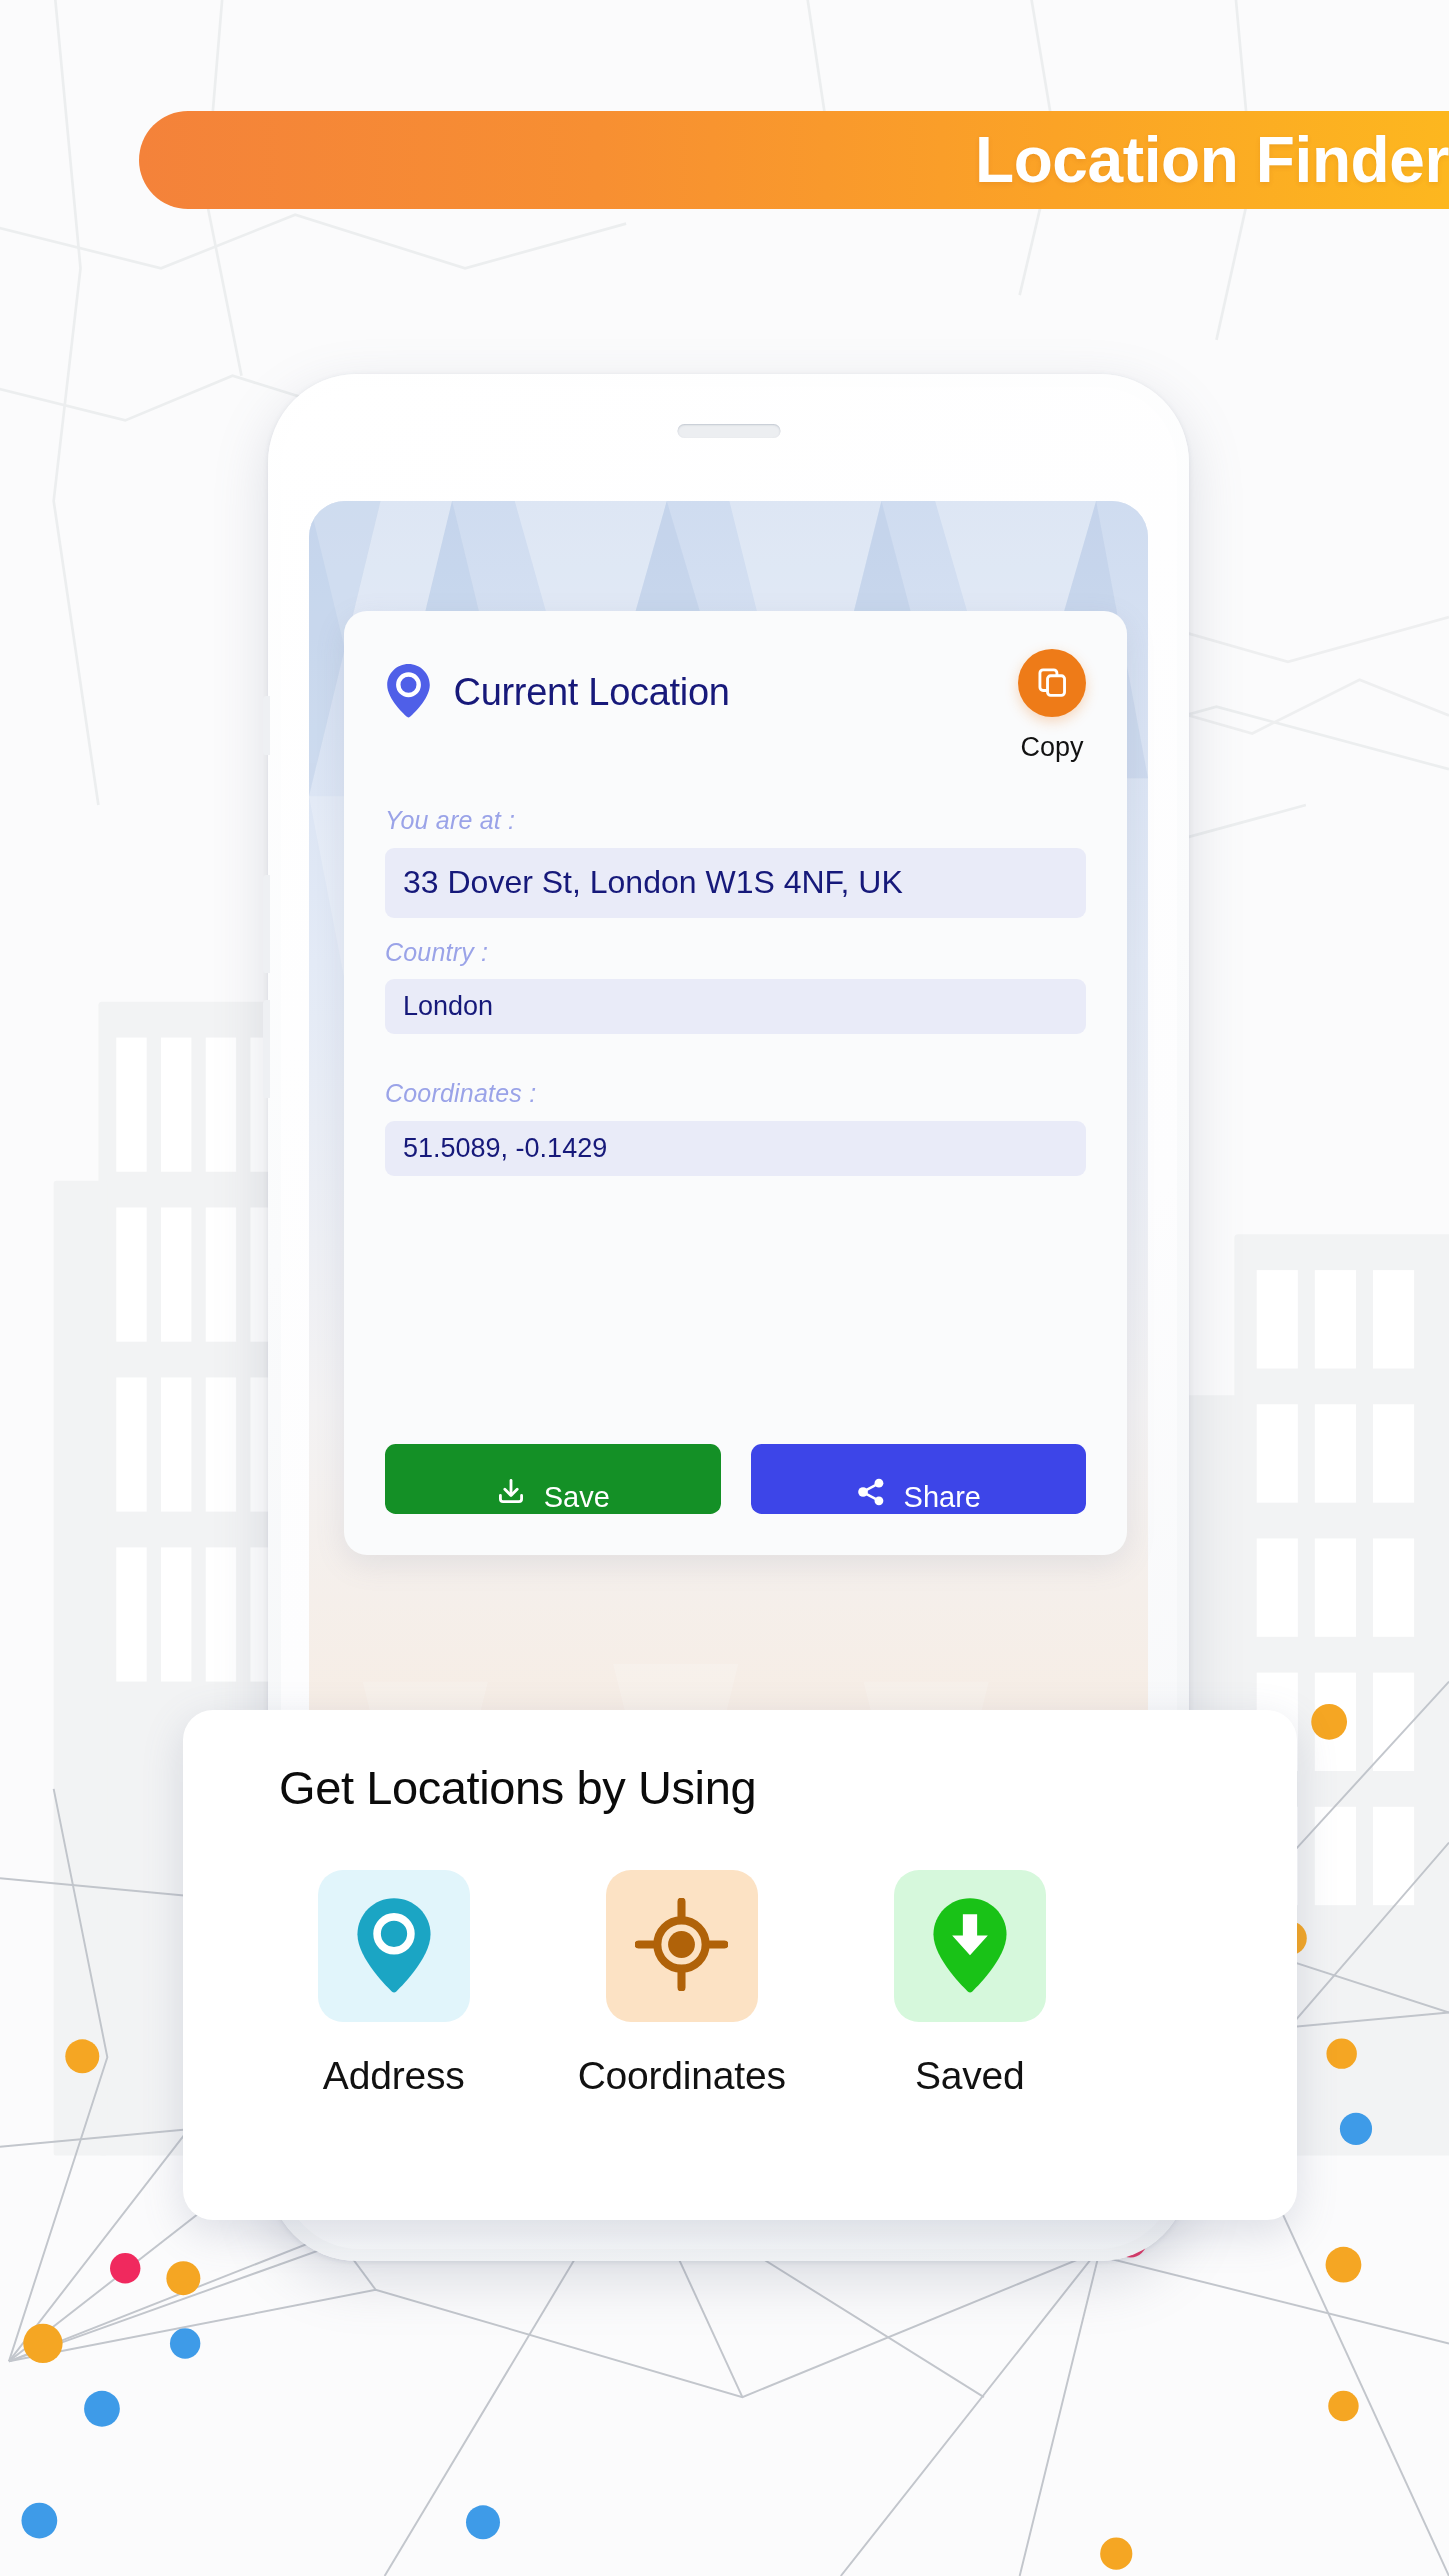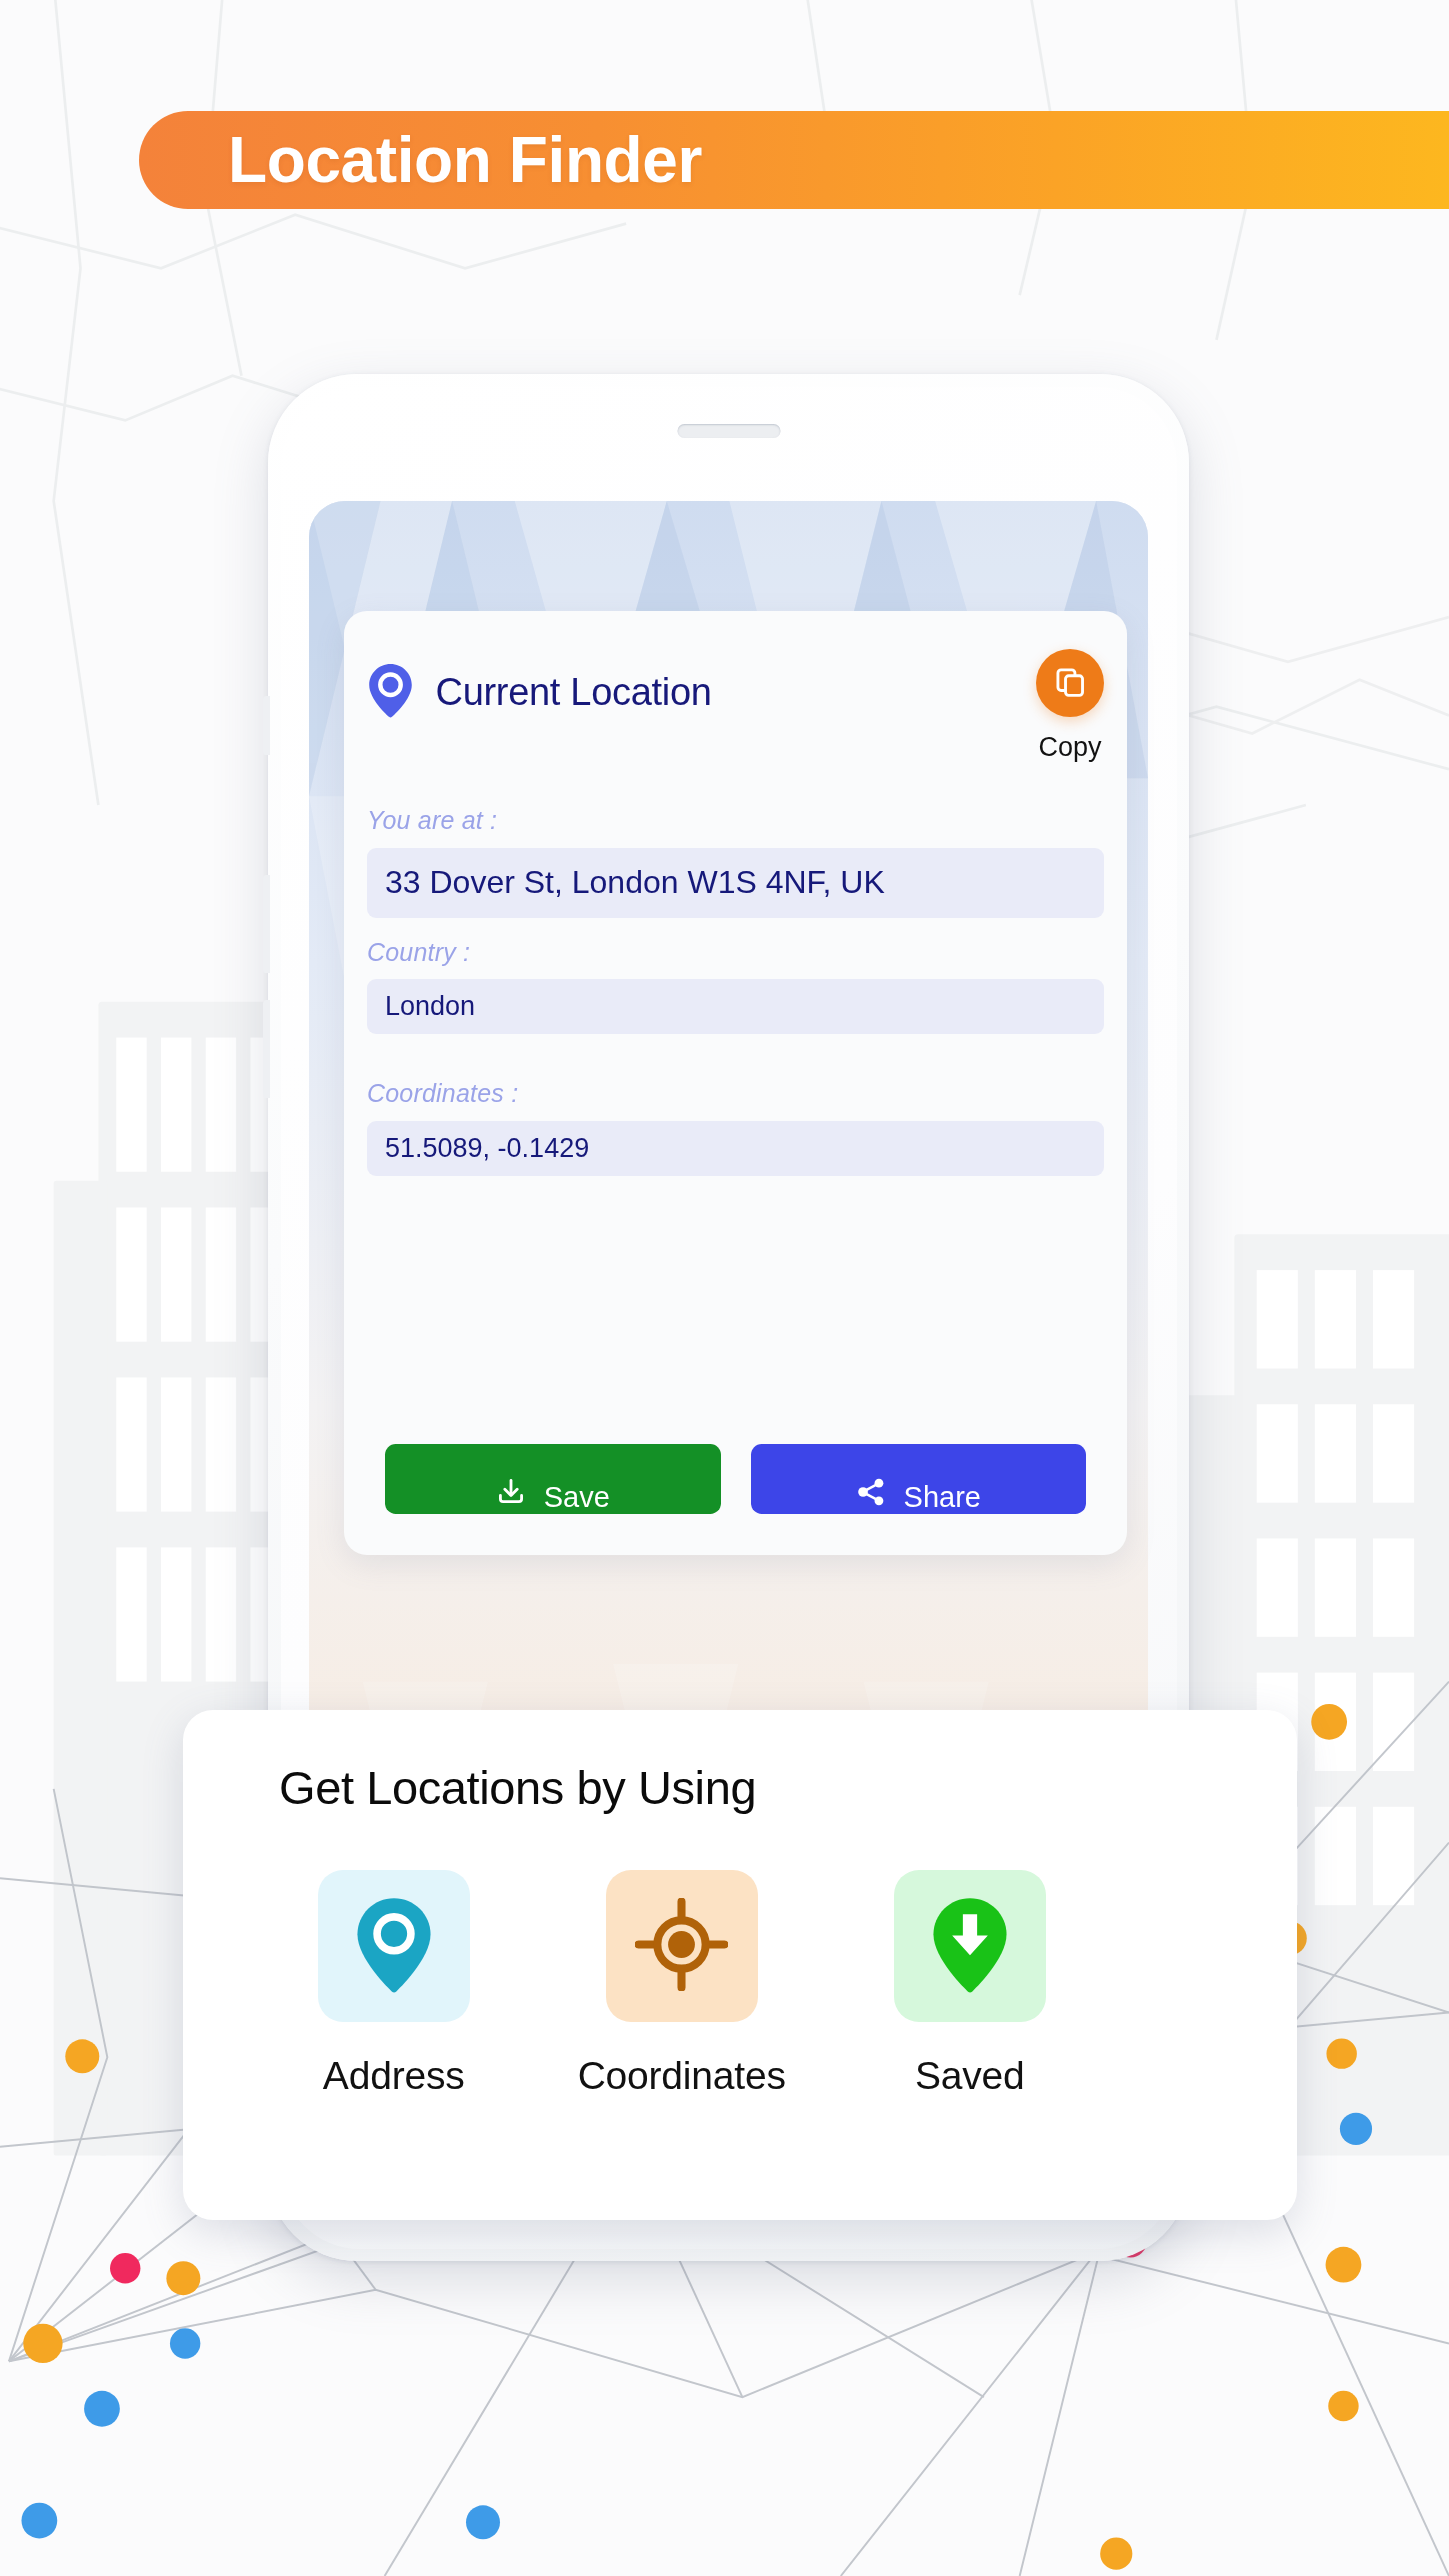--- a/index.html
+++ b/index.html
@@ -18,21 +18,21 @@
   }
 
   
   #header-banner {
     position:absolute;
     left:139px; top:111px;
     width:1310px; height:98px;
     background:linear-gradient(90deg,#f4823a 0%,#f78f32 35%,#fba326 70%,#fdb71f 100%);
     border-radius:49px 0 0 49px;
     z-index:6;
-    display:flex; align-items:center; justify-content:flex-start;
+    display:flex; align-items:center; justify-content:flex-end;
   }
   #header-title {
     color:#ffffff;
     font-size:64px;
     font-weight:bold;
     letter-spacing:-0.4px;
     margin-left:89px;
     text-shadow:0 1.8px 5.4px rgba(140,60,0,.12);
   }
 
@@ -86,21 +86,21 @@
 
   
   #location-card {
     position:absolute;
     left:344px; top:611px;
     width:783px; height:944px;
     background:#fafbfc;
     border-radius:23px;
     box-shadow:0 9px 30px rgba(110,120,150,.14);
     z-index:4;
-    padding:38px 23px;
+    padding:38px 41px;
   }
   #card-header { display:flex; align-items:flex-start; justify-content:space-between; }
   #card-title-group { display:flex; align-items:center; gap:21.5px; margin-top:14.3px; }
   #card-title {
     font-size:38px; color:#17197a; letter-spacing:-0.3px;
   }
   #copy-block { display:flex; flex-direction:column; align-items:center; gap:15px; }
   #copy-circle {
     width:68px; height:68px; border-radius:50%;
     background:#ee7b18;

